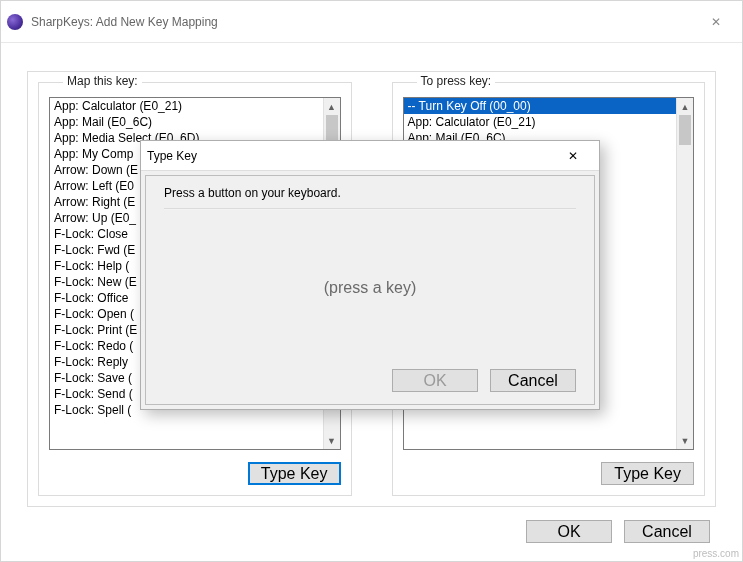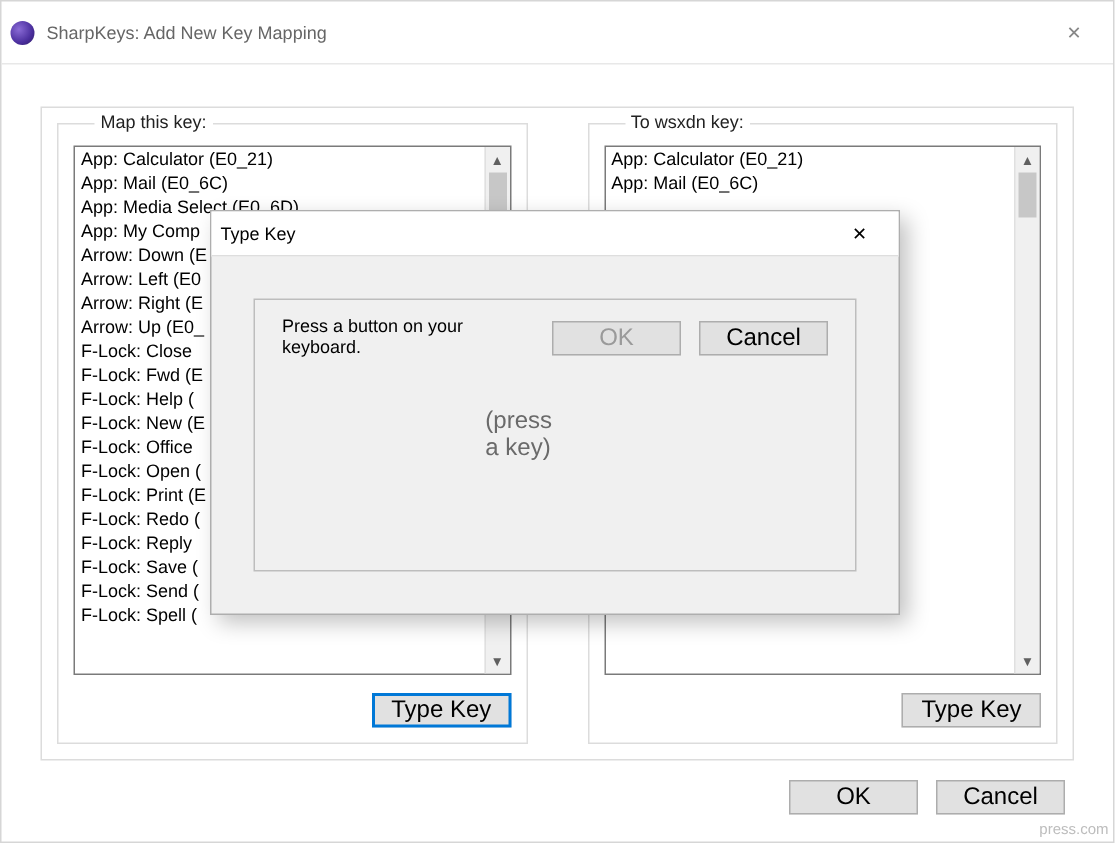--- a/index.html
+++ b/index.html
@@ -124,23 +124,23 @@
     display:flex; flex-direction:column;
   }
   .dlg-title {
     height: 30px; background: #fff;
     display:flex; align-items:center; padding: 0 6px;
     border-bottom: 1px solid #dedede;
   }
   .dlg-title .title { flex:1; }
   .dlg-title .close { width: 40px; height:30px; display:flex; align-items:center; justify-content:center; }
   .dlg-body {
-    flex:1; margin: 28px; border: 1px solid #bdbdbd; background:#f0f0f0;
+    flex:1; margin: 4px; border: 1px solid #bdbdbd; background:#f0f0f0;
     position:relative;
-    display:flex; flex-direction:row;
+    display:flex; flex-direction:column;
     padding: 10px 18px;
   }
   .dlg-prompt { height: 16px; }
   .dlg-hr {
     margin-top: 6px;
     height: 2px;
     background: linear-gradient(#d0d0d0,#fff);
   }
   .dlg-big {
     flex:1; display:flex; align-items:center; justify-content:center;
@@ -198,23 +198,24 @@
               </div>
               <div class="sb-btn">▼</div>
             </div>
           </div>
           <div class="type-row">
             <button class="btn focus">Type Key</button>
           </div>
         </div>
 
         <div class="group">
-          <span class="legend">To wsxdn key:</span>
+          <span class="legend">To press key:</span>
           <div class="listbox">
             <div class="scrollarea" id="to-items">
+                <div class="item selected">-- Turn Key Off (00_00)</div>
                 <div class="item">App: Calculator (E0_21)</div>
                 <div class="item">App: Mail (E0_6C)</div>
               </div>
             <div class="scrollbar">
               <div class="sb-btn">▲</div>
               <div class="sb-track">
                 <div class="sb-thumb" id="to-thumb" style="height: 30px;"></div>
               </div>
               <div class="sb-btn">▼</div>
             </div>

